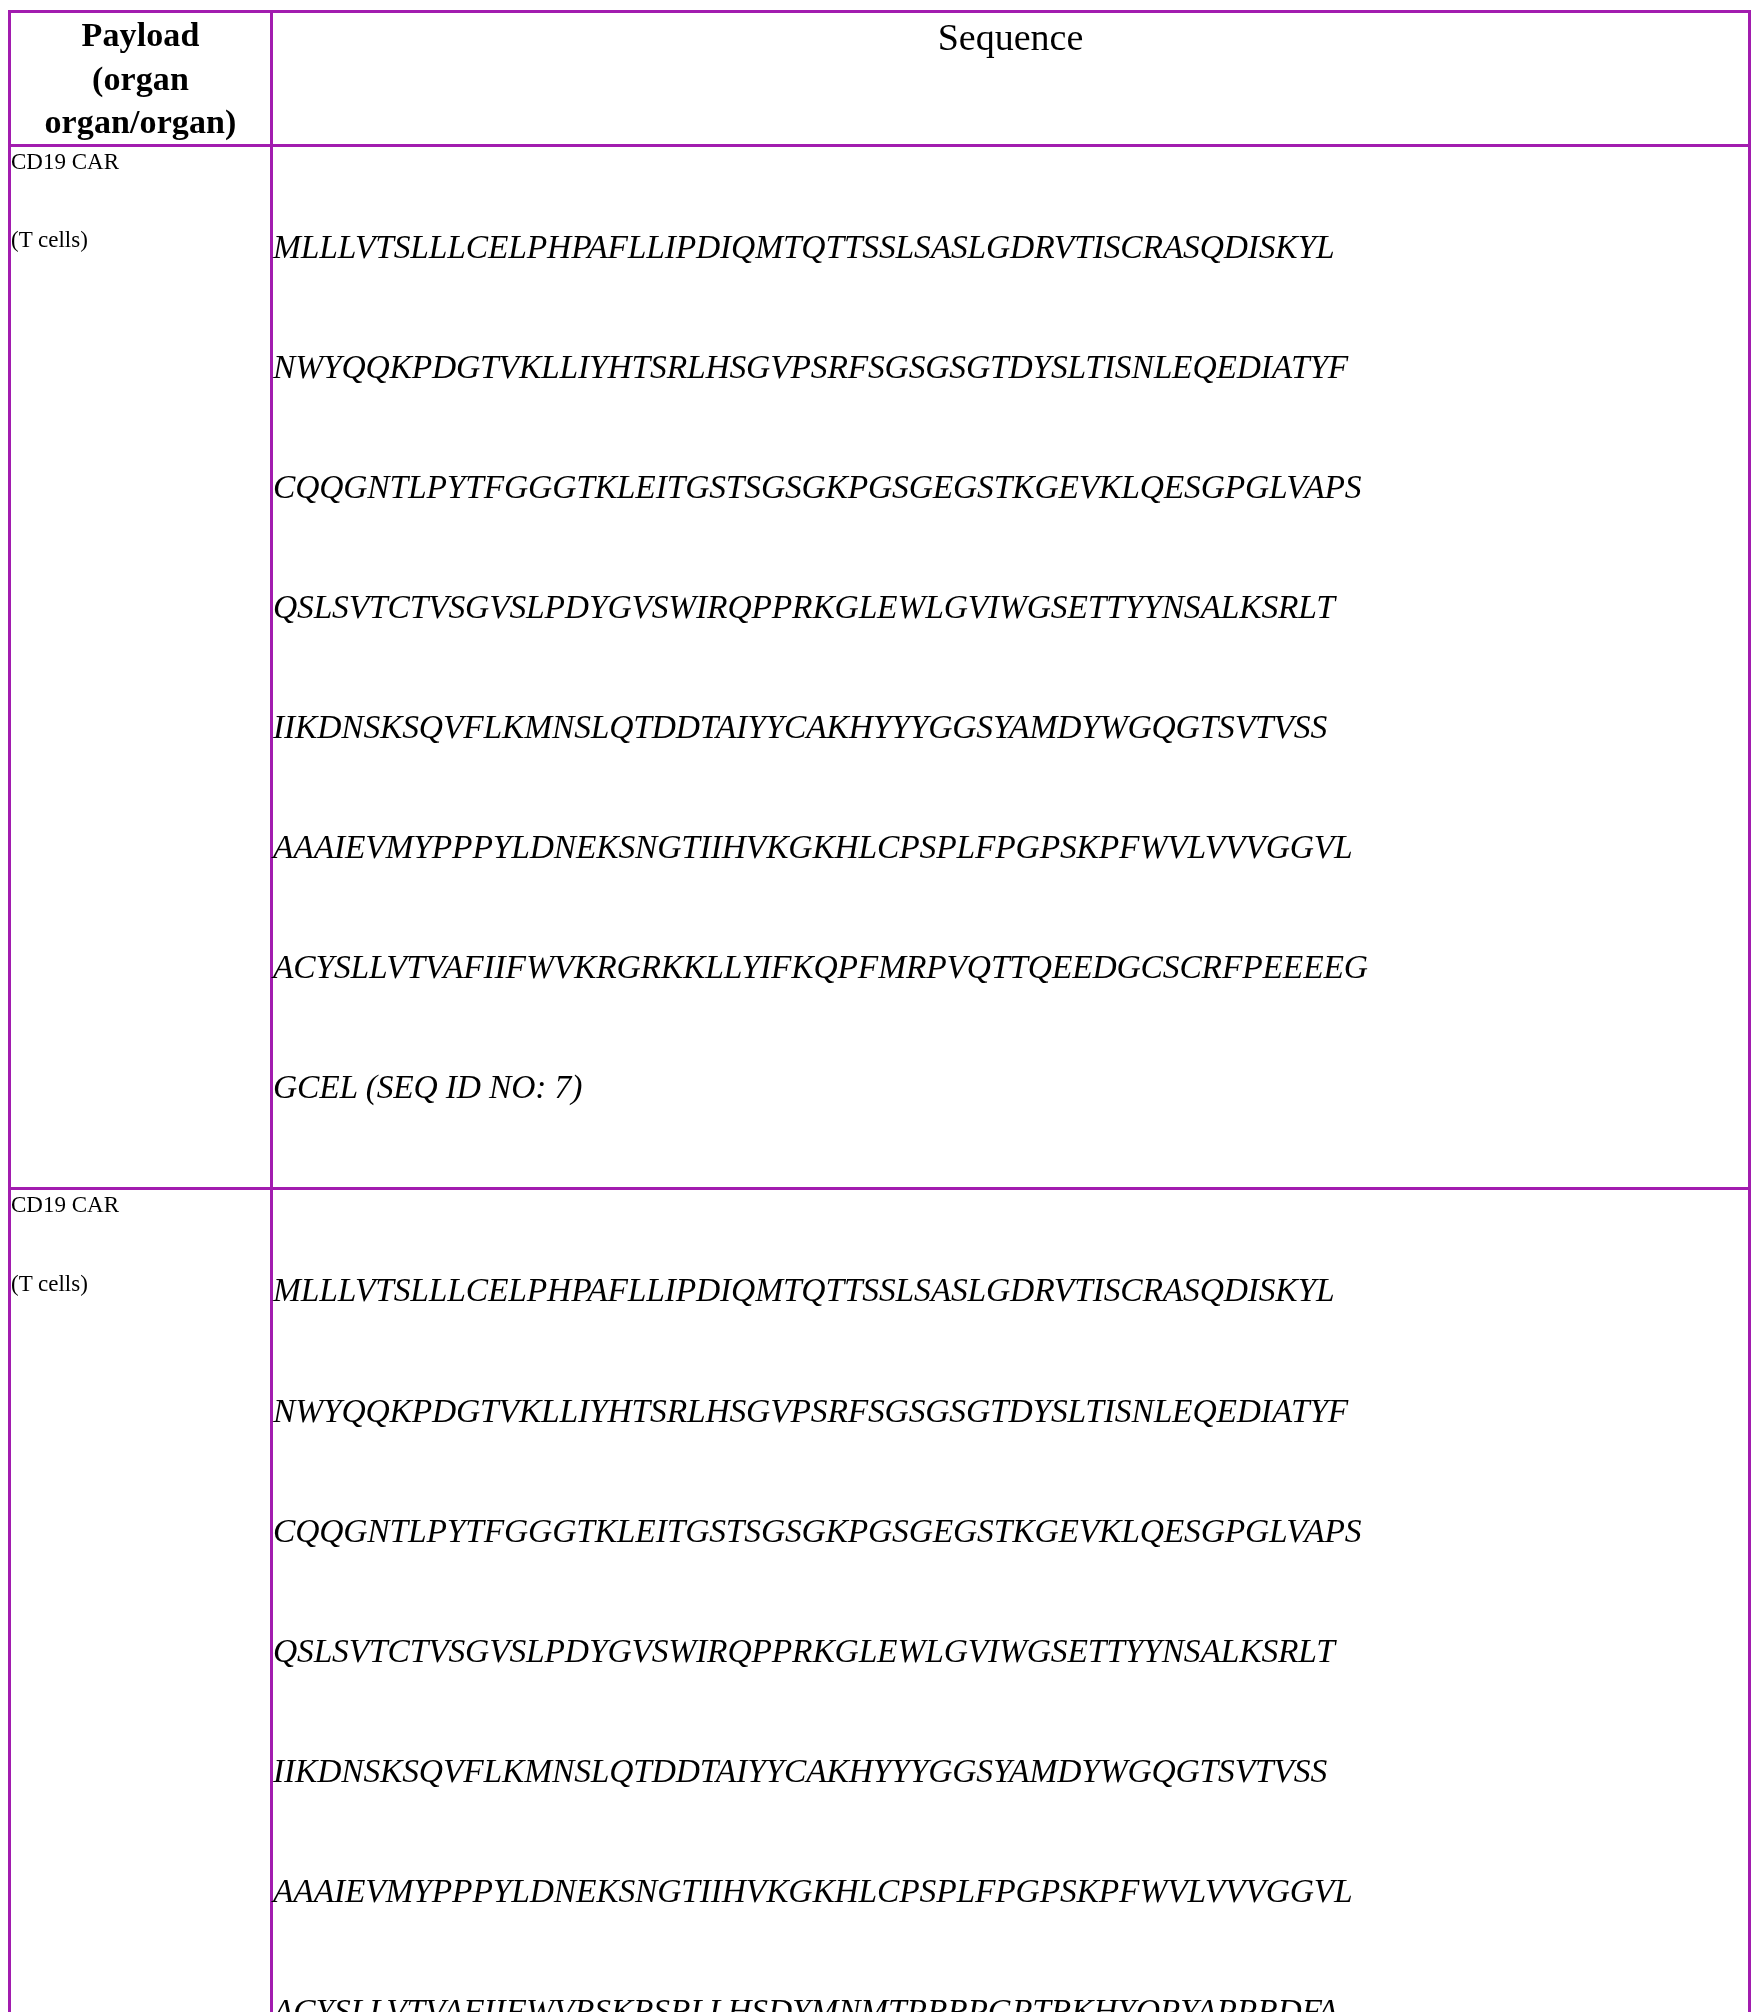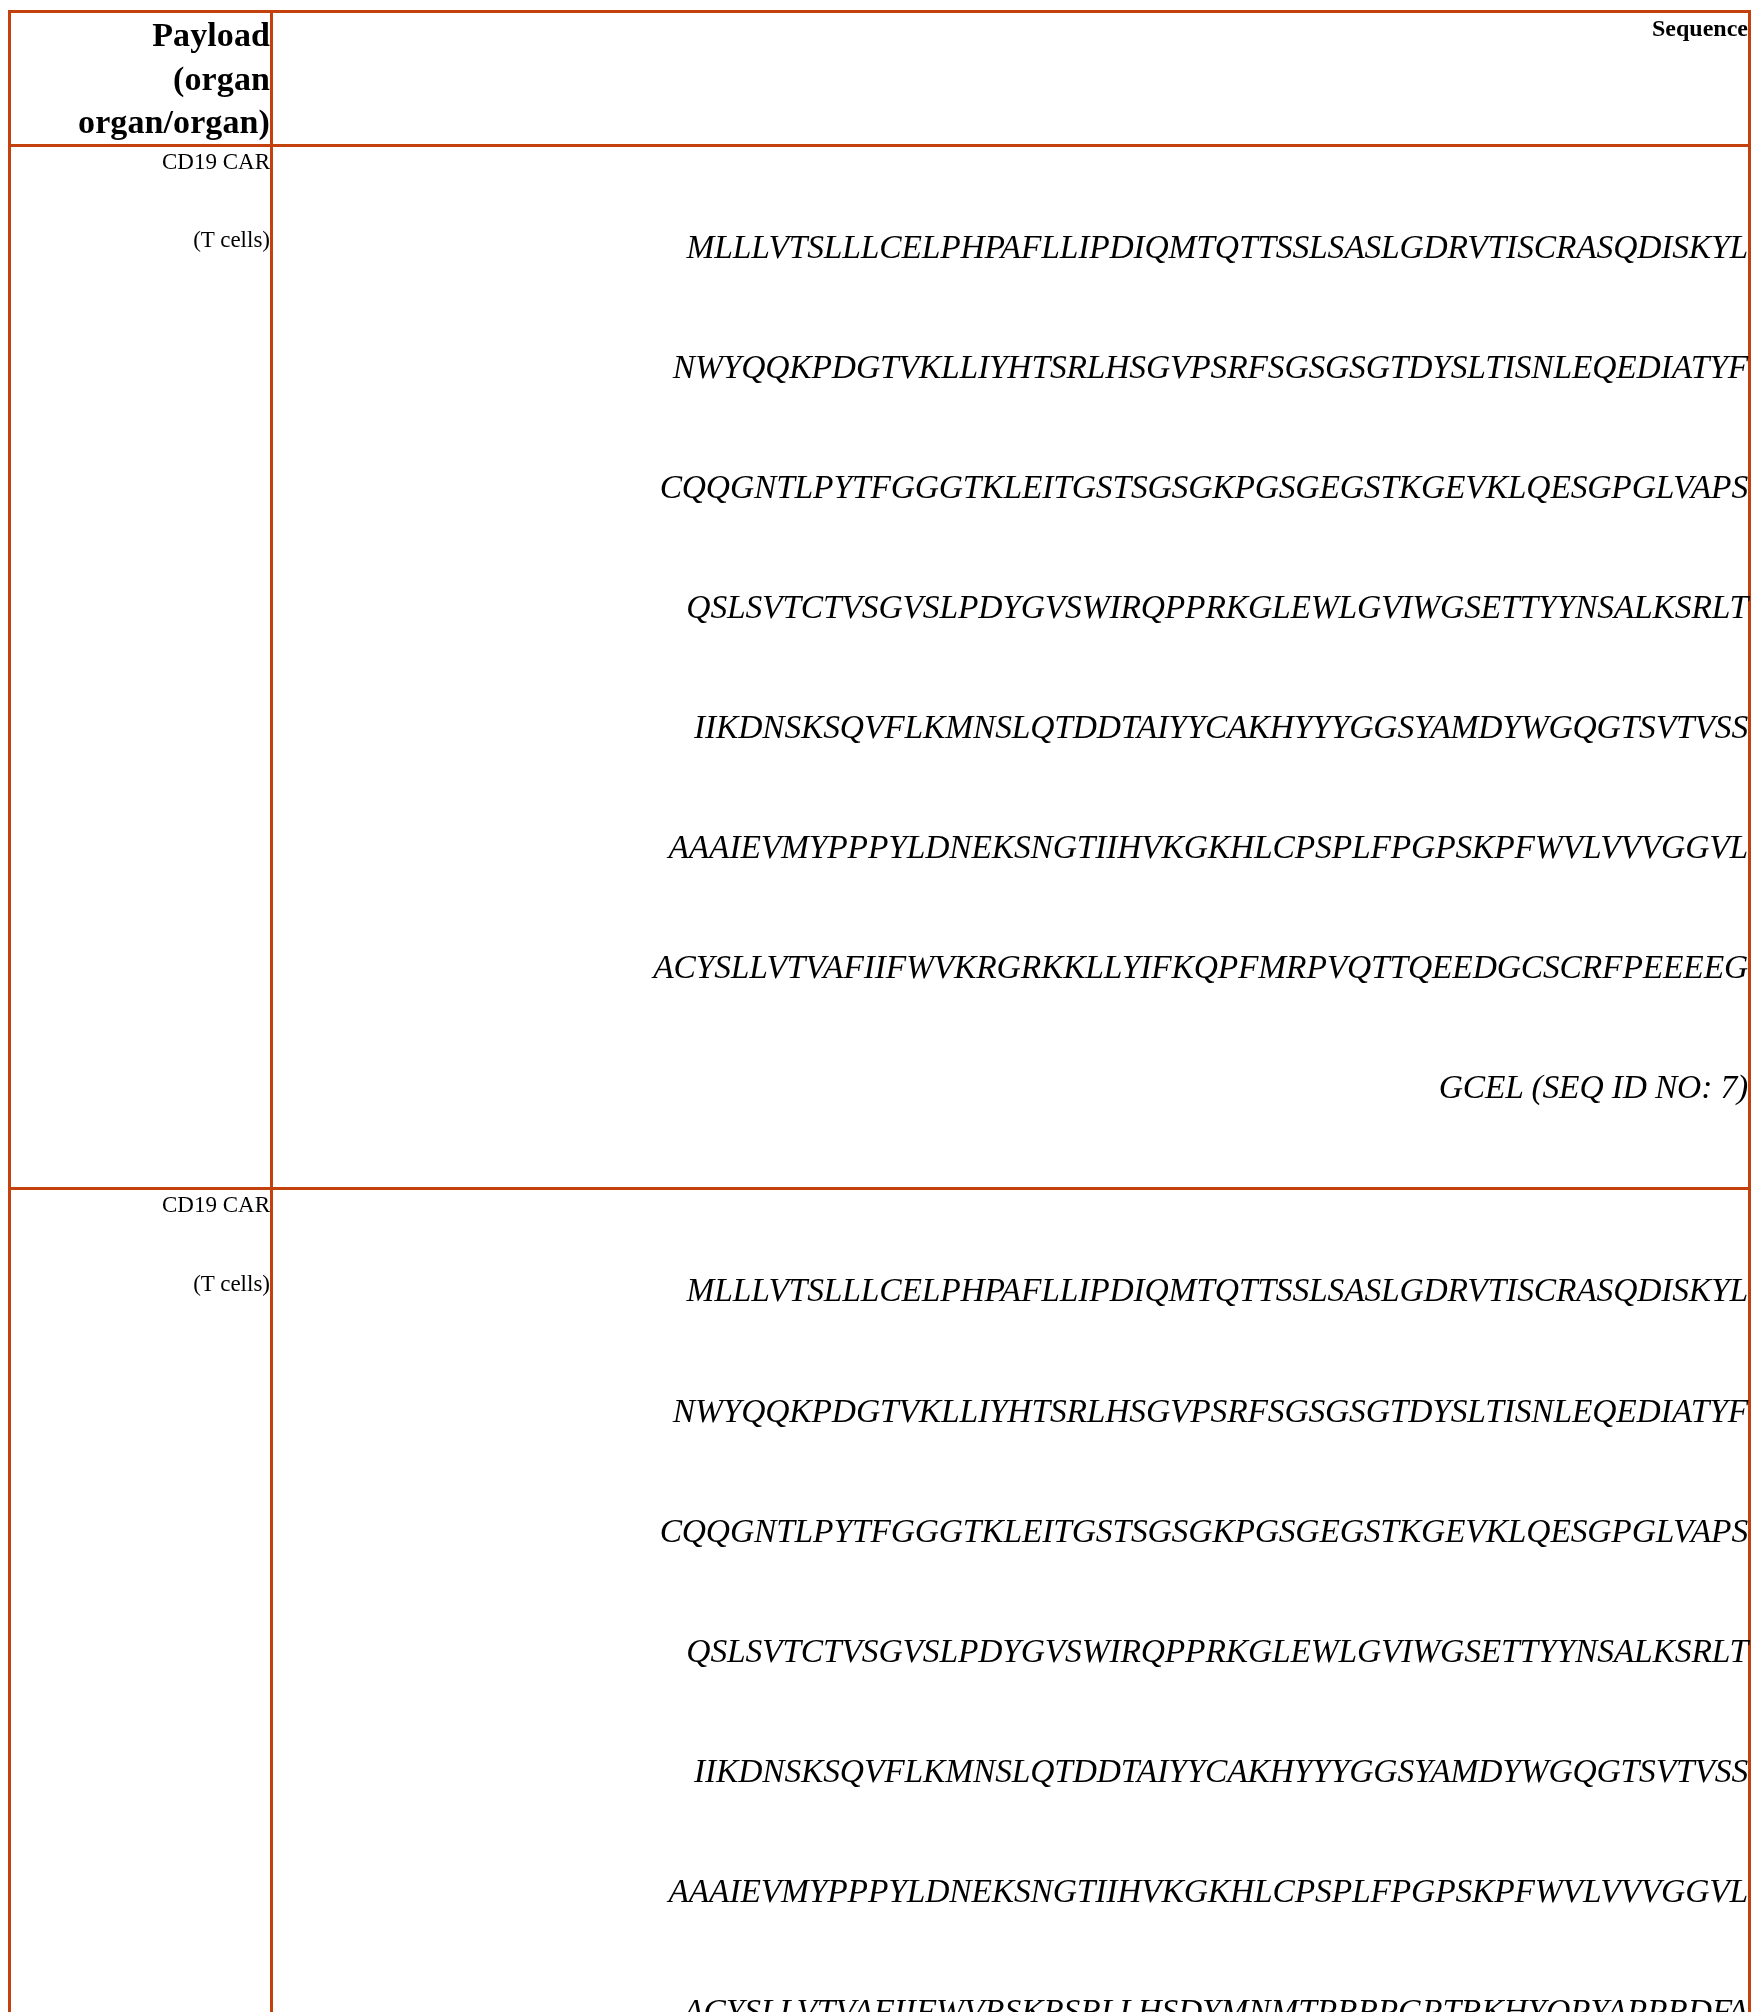--- a/index.html
+++ b/index.html
@@ -20,42 +20,41 @@
     padding: 10px 8px 14px 8px;
   }
   table.seq-table {
     width: 1740px;
     border-collapse: collapse;
     table-layout: fixed;
     border: 3px solid #000000;
   }
   table.seq-table td,
   table.seq-table th {
-    border: 3px solid #c2410c;
+    border: 3px solid #a21caf;
     vertical-align: top;
     padding: 0;
-    text-align: right;
   }
   col.c-payload { width: 262px; }
   col.c-seq { width: 1478px; }
 
   
   th.head-payload {
     text-align: center;
     font-weight: bold;
     font-size: 34px;
     line-height: 1.28;
     padding: 12px 8px 16px 8px;
     letter-spacing: 0.1px;
   }
   th.head-payload .hline { display: block; white-space: nowrap; }
   th.head-seq {
     text-align: center;
-    font-weight: bold;
-    font-size: 24px;
+    font-weight: normal;
+    font-size: 38px;
     line-height: 1.28;
     padding: 12px 8px 0 8px;
     vertical-align: top;
   }
 
   
   td.payload-cell {
     padding: 22px 6px 16px 10px;
     font-size: 23px;
     line-height: 1.32;

